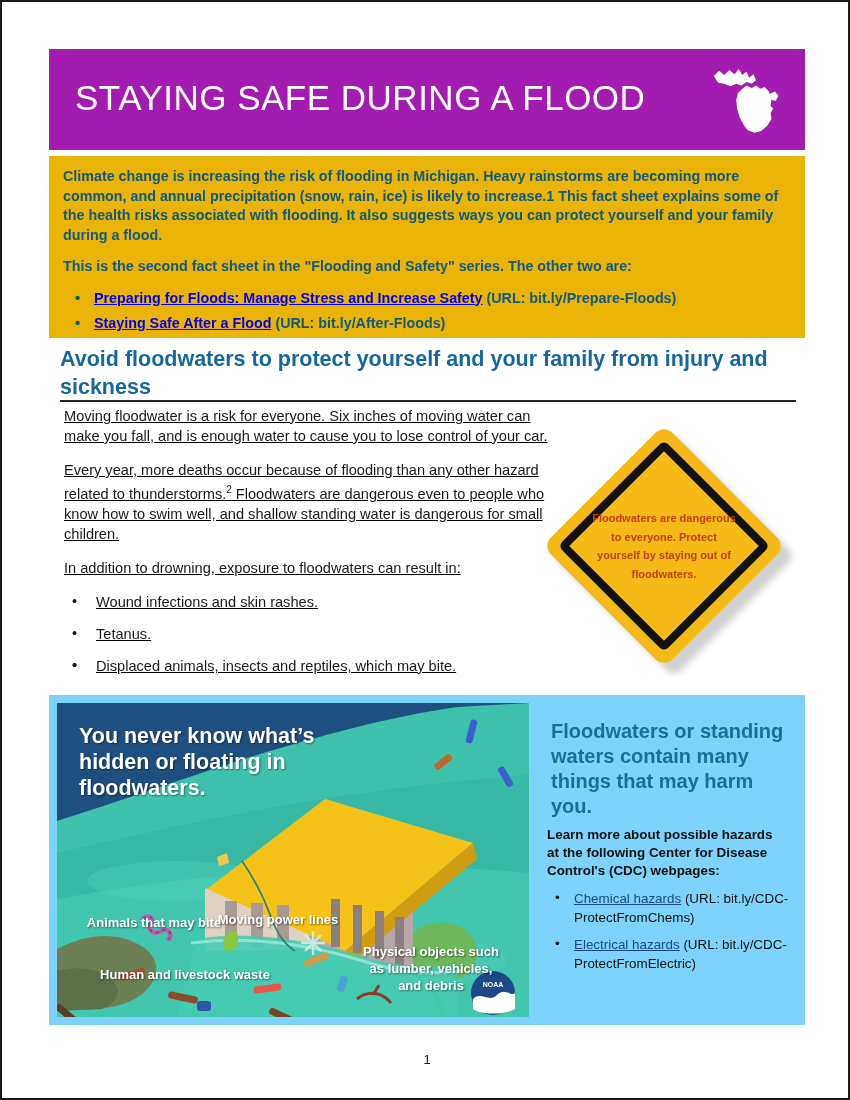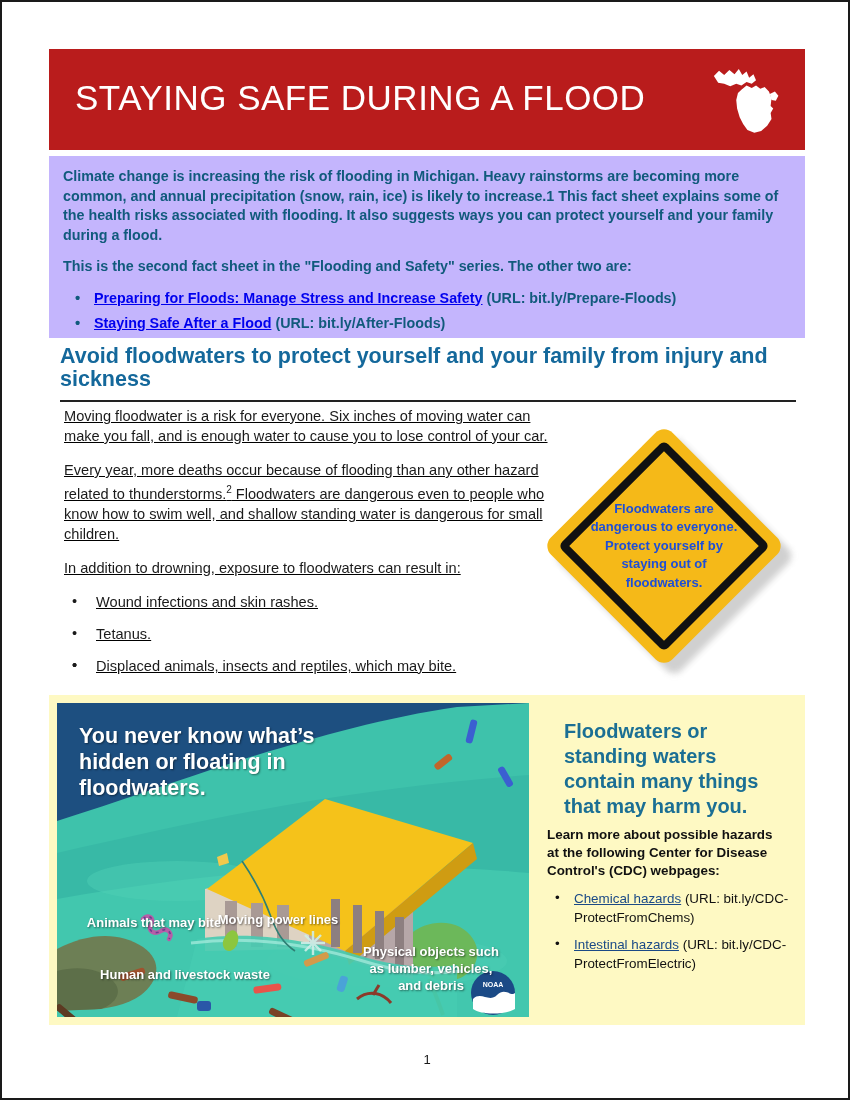--- a/index.html
+++ b/index.html
@@ -20,21 +20,21 @@
     overflow: hidden;
   }
 
   
   .header-bar {
     position: absolute;
     left: 47px;
     top: 47px;
     width: 756px;
     height: 101px;
-    background: #b91c1c;
+    background: #a21caf;
     box-sizing: border-box;
   }
   .header-title {
     position: absolute;
     left: 26px;
     top: 27px;
     color: #ffffff;
     font-size: 35px;
     font-weight: 400;
     letter-spacing: 0.5px;
@@ -49,21 +49,21 @@
     height: 86px;
   }
 
   
   .intro-panel {
     position: absolute;
     left: 47px;
     top: 154px;
     width: 756px;
     height: 182px;
-    background: #c4b5fd;
+    background: #eab308;
     box-sizing: border-box;
     padding: 11px 14px 0 14px;
   }
   .intro-p {
     color: #115a7c;
     font-size: 14.3px;
     font-weight: bold;
     line-height: 19.5px;
     margin: 0 0 12px 0;
   }
@@ -94,21 +94,21 @@
 
   
   .sec-head {
     position: absolute;
     left: 58px;
     top: 343px;
     width: 720px;
     color: #14689b;
     font-size: 21.5px;
     font-weight: bold;
-    line-height: 23px;
+    line-height: 28px;
   }
   .sec-rule {
     position: absolute;
     left: 58px;
     top: 398px;
     width: 736px;
     height: 2px;
     background: #222222;
   }
 
@@ -189,36 +189,36 @@
   .sign-text {
     position: absolute;
     left: 28px;
     top: 28px;
     width: 172px;
     height: 172px;
     display: flex;
     align-items: center;
     justify-content: center;
     text-align: center;
-    color: #1d4ed8;
-    font-size: 13px;
+    color: #c2410c;
+    font-size: 11px;
     font-weight: bold;
     line-height: 18.5px;
     padding: 0 12px;
     box-sizing: border-box;
   }
 
   
   .bottom-band {
     position: absolute;
     left: 47px;
     top: 693px;
     width: 756px;
     height: 330px;
-    background: #fef9c3;
+    background: #7dd3fc;
   }
   .illus {
     position: absolute;
     left: 8px;
     top: 8px;
     width: 472px;
     height: 314px;
     overflow: hidden;
     background: #1d4f80;
   }
@@ -256,21 +256,21 @@
     top: 8px;
     width: 258px;
     padding: 16px 8px 0 8px;
     box-sizing: border-box;
   }
   .right-head {
     color: #1b6f94;
     font-size: 20px;
     font-weight: bold;
     line-height: 25px;
-    margin: 0 0 7px 17px;
+    margin: 0 0 7px 4px;
   }
   .right-p {
     color: #111111;
     font-size: 13.4px;
     font-weight: bold;
     line-height: 18px;
     margin: 0 16px 10px 0;
   }
   .right-list {
     margin: 0;
@@ -425,21 +425,21 @@
     </div>
 
     <div class="right-col">
       <div class="right-head">Floodwaters or standing waters contain many things that may harm you.</div>
       <p class="right-p">Learn more about possible hazards at the following Center for Disease Control's (CDC) webpages:</p>
       <ul class="right-list">
         <li>
           <span class="bul">•</span><a class="lnk" href="#">Chemical hazards</a><span> (URL: bit.ly/CDC-ProtectFromChems)</span>
         </li>
         <li>
-          <span class="bul">•</span><a class="lnk" href="#">Intestinal hazards</a><span> (URL: bit.ly/CDC-ProtectFromElectric)</span>
+          <span class="bul">•</span><a class="lnk" href="#">Electrical hazards</a><span> (URL: bit.ly/CDC-ProtectFromElectric)</span>
         </li>
       </ul>
     </div>
   </div>
 
   <div class="page-num">1</div>
 
 </div>
 
 </body></html>

